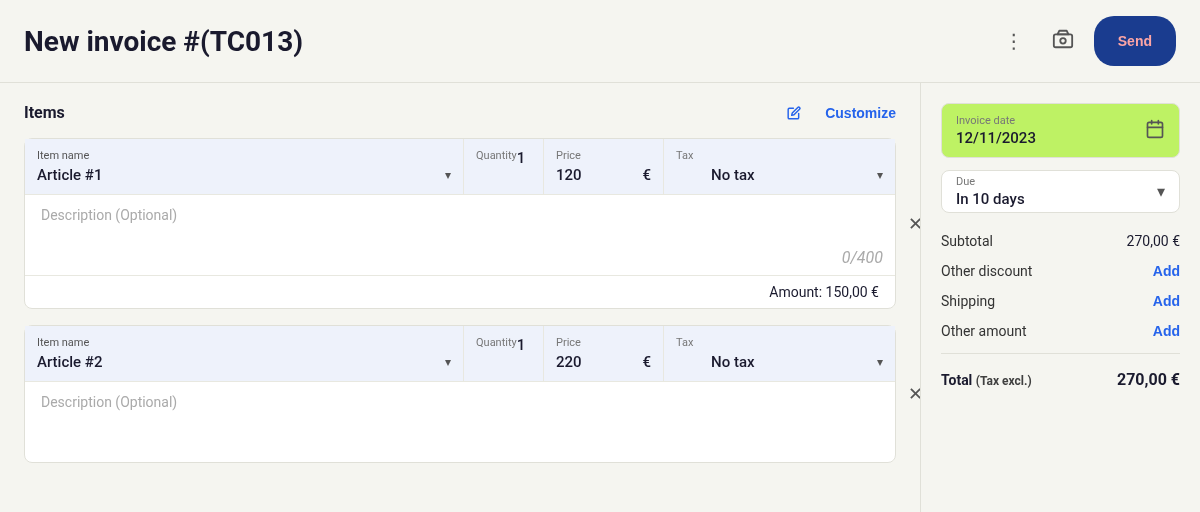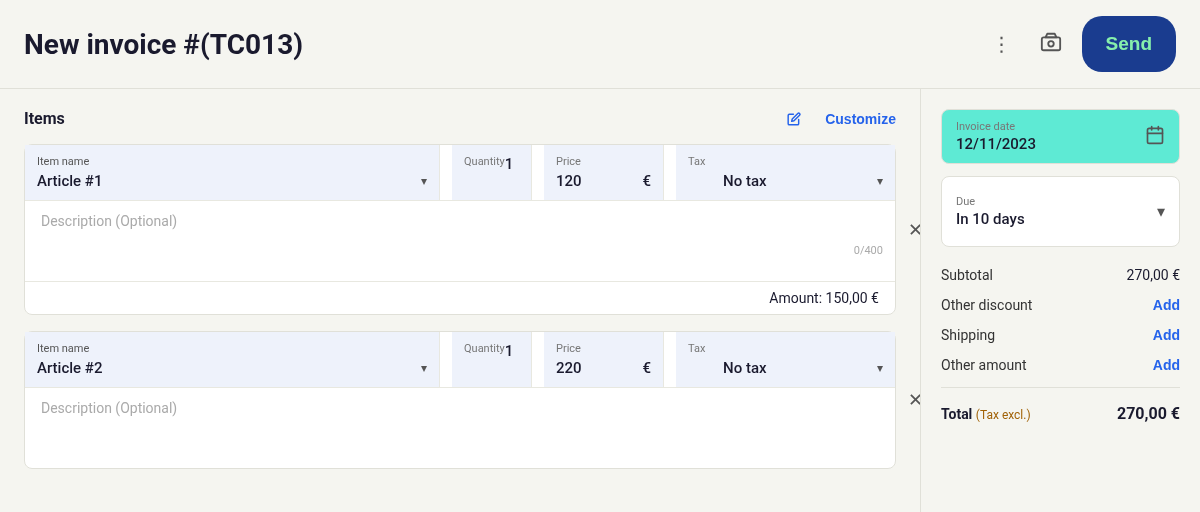--- a/index.html
+++ b/index.html
@@ -36,25 +36,25 @@
       border: none;
       cursor: pointer;
       color: #555;
       font-size: 20px;
       padding: 4px 8px;
       border-radius: 4px;
     }
 
     .send-btn {
       background: #1a3c8f;
-      color: #86efac;
+      color: #fca5a5;
       border: none;
       border-radius: 20px;
       padding: 17px 24px;
-      font-size: 19px;
+      font-size: 14px;
       font-weight: 600;
       cursor: pointer;
     }
 
     .main-layout {
       display: flex;
       gap: 0;
       height: calc(512px - 62px);
     }
 
@@ -100,21 +100,21 @@
       background: white;
       border: 1px solid #e0e0d8;
       border-radius: 8px;
       margin-bottom: 16px;
       overflow: visible;
       position: relative;
     }
 
     .item-row {
       display: flex;
-      gap: 12px;
+      gap: 0;
       border-bottom: 1px solid #e8e8e0;
     }
 
     .field-label {
       font-size: 11px;
       color: #777;
       margin-bottom: 4px;
     }
 
     .field-value {
@@ -201,24 +201,25 @@
       position: relative;
     }
 
     .description-placeholder {
       color: #aaa;
       font-size: 14px;
     }
 
     .char-count {
       position: absolute;
-      bottom: 24px;
+      bottom: 8px;
       right: 12px;
-      font-size: 11px;
+      font-size: 16px;
       color: #aaa;
+      font-style: italic;
     }
 
     .amount-row {
       padding: 8px 16px;
       text-align: right;
       font-weight: 400;
       font-size: 14px;
       color: #1a1a2e;
       border-top: 1px solid #e8e8e0;
     }
@@ -230,21 +231,21 @@
       transform: translateY(-50%);
       background: none;
       border: none;
       font-size: 18px;
       cursor: pointer;
       color: #555;
     }
 
     
     .date-field {
-      background: #5eead4;
+      background: #bef264;
       border: 1px solid #e0e0d8;
       border-radius: 8px;
       padding: 10px 14px;
       margin-bottom: 12px;
       display: flex;
       align-items: center;
       justify-content: space-between;
     }
 
     .date-label {
@@ -260,21 +261,21 @@
 
     .cal-icon {
       font-size: 18px;
       color: #555;
     }
 
     .due-field {
       background: white;
       border: 1px solid #e0e0d8;
       border-radius: 8px;
-      padding: 18px 14px;
+      padding: 4px 14px;
       margin-bottom: 20px;
       display: flex;
       align-items: center;
       justify-content: space-between;
       cursor: pointer;
     }
 
     .due-label {
       font-size: 11px;
       color: #777;
@@ -319,22 +320,22 @@
       padding-top: 4px;
     }
 
     .total-label {
       font-size: 14px;
       font-weight: 700;
     }
 
     .total-label-sub {
       font-size: 12px;
-      color: #a16207;
-      font-weight: 400;
+      color: #404040;
+      font-weight: 700;
       margin-top: 13px;
     }
 
     .total-value {
       font-size: 16px;
       font-weight: 700;
     }
 
     .payment-options-title {
       font-size: 15px;

